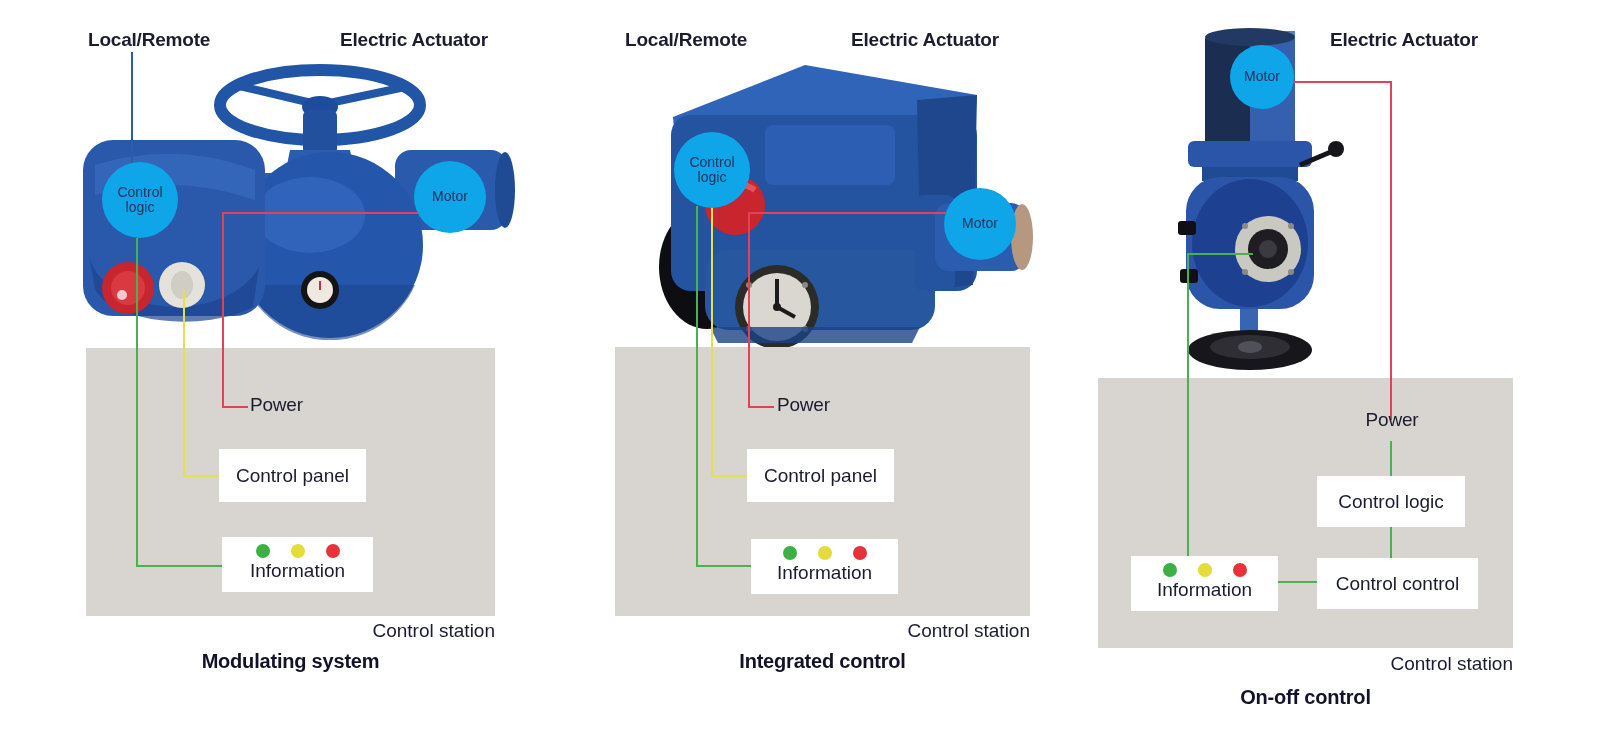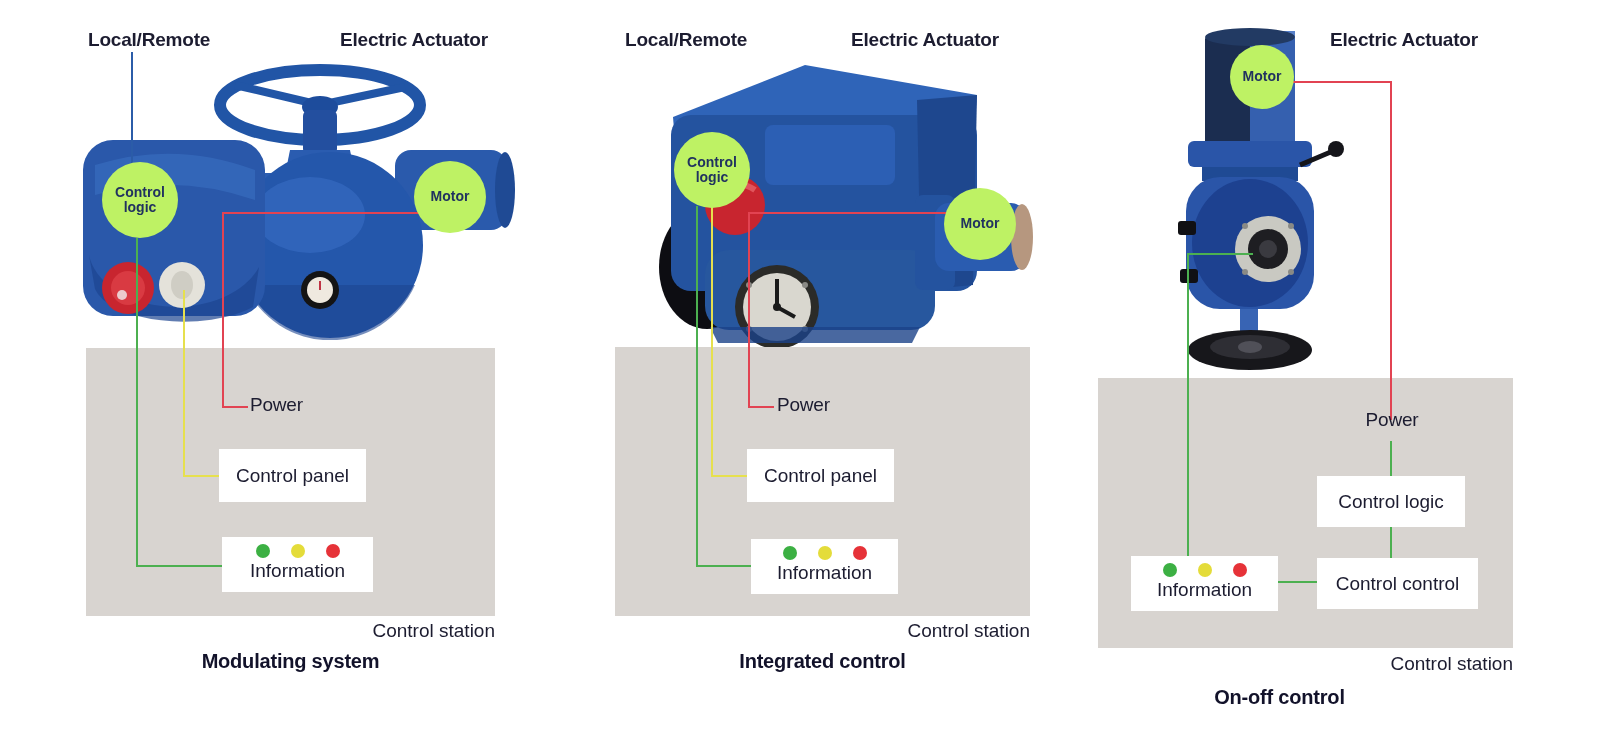--- a/index.html
+++ b/index.html
@@ -8,22 +8,22 @@
   .lbl{position:absolute;font-size:19px;font-weight:600;color:#1c1c30;white-space:nowrap;letter-spacing:-0.2px;text-align:center;}
   .svgwrap{position:absolute;}
   .wire{position:absolute;}
   .wire.red{background:#e24352;}
   .wire.green{background:#4cb050;}
   .wire.yellow{background:#e6e04e;}
   .wire.blue{background:#2b5ca8;}
   .h2px{height:2px;}
   .w2px{width:2px;}
   .station{position:absolute;background:#d8d4d0;}
-  .circle-tag{position:absolute;background:#bef264;border-radius:50%;display:flex;align-items:center;
-              justify-content:center;text-align:center;font-weight:bold;color:#21325f;line-height:1.08;}
+  .circle-tag{position:absolute;background:#0ea5e9;border-radius:50%;display:flex;align-items:center;
+              justify-content:center;text-align:center;font-weight:normal;color:#21325f;line-height:1.08;}
   .circle-tag.small{font-size:14px;}
   .white-box{position:absolute;background:#ffffff;display:flex;align-items:center;justify-content:center;
              font-size:19px;color:#1c1c30;}
   .info-box{flex-direction:column;justify-content:flex-start;padding-top:7px;box-sizing:border-box;}
   .dots{display:flex;gap:21px;margin-bottom:2px;}
   .dot{width:14px;height:14px;border-radius:50%;}
   .dot.g{background:#3cb043;}
   .dot.y{background:#e4dc3a;}
   .dot.r{background:#e63238;}
   .station-label{position:absolute;text-align:right;font-size:19px;color:#1c1c30;}
@@ -206,15 +206,15 @@
   </div>
   <div class="white-box info-box" style="left:1131px;top:556px;width:147px;height:55px;">
     <div class="dots">
       <span class="dot g"></span>
       <span class="dot y"></span>
       <span class="dot r"></span>
     </div>
     <span>Information</span>
   </div>
   <div class="station-label" style="left:1098px;top:653px;width:415px;">Control station</div>
-  <div class="caption" style="left:1072px;top:686px;width:415px;">On-off control</div>
+  <div class="caption" style="left:1098px;top:686px;width:415px;">On-off control</div>
 
 </div>
 
 </body></html>

